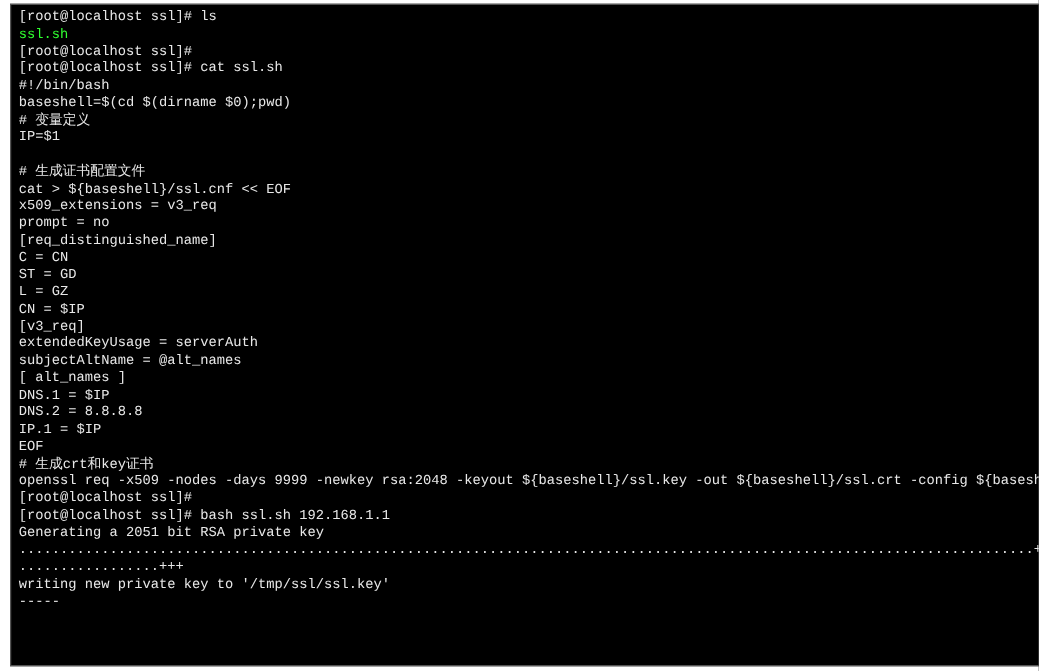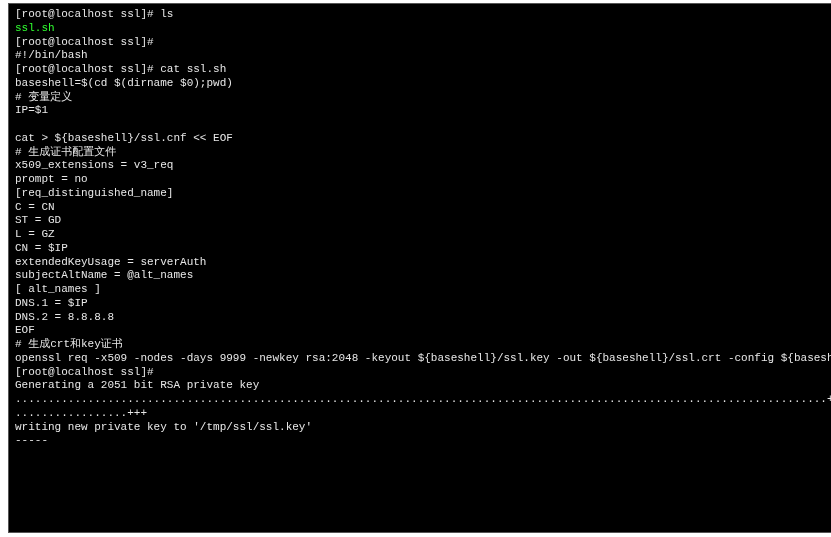--- a/index.html
+++ b/index.html
@@ -25,43 +25,46 @@
     .white { color: #e8e8e8; }
     .green { color: #30ff30; }
   </style>
 </head>
 <body>
 
 <div class="window">
   <div class="line"><span class="white">[root@localhost ssl]#</span><span class="white"> </span><span class="white">ls</span></div>
   <div class="line"><span class="green">ssl.sh</span></div>
   <div class="line"><span class="white">[root@localhost ssl]#</span></div>
+  <div class="line"><span class="white">[root@localhost ssl]#</span><span class="white"> </span><span class="white">cat ssl.sh</span></div>
   <div class="line"><span class="white">#!/bin/bash</span></div>
-  <div class="line"><span class="white">[root@localhost ssl]#</span><span class="white"> </span><span class="white">cat ssl.sh</span></div>
   <div class="line"><span class="white">baseshell=$(cd $(dirname $0);pwd)</span></div>
   <div class="line"><span class="white"># 变量定义</span></div>
   <div class="line"><span class="white">IP=$1</span></div>
   <div class="line"><span class="white"></span>&nbsp;</div>
+  <div class="line"><span class="white"># 生成证书配置文件</span></div>
   <div class="line"><span class="white">cat &gt; ${baseshell}/ssl.cnf &lt;&lt; EOF</span></div>
-  <div class="line"><span class="white"># 生成证书配置文件</span></div>
   <div class="line"><span class="white">x509_extensions = v3_req</span></div>
   <div class="line"><span class="white">prompt = no</span></div>
   <div class="line"><span class="white">[req_distinguished_name]</span></div>
   <div class="line"><span class="white">C = CN</span></div>
   <div class="line"><span class="white">ST = GD</span></div>
   <div class="line"><span class="white">L = GZ</span></div>
   <div class="line"><span class="white">CN = $IP</span></div>
+  <div class="line"><span class="white">[v3_req]</span></div>
   <div class="line"><span class="white">extendedKeyUsage = serverAuth</span></div>
   <div class="line"><span class="white">subjectAltName = @alt_names</span></div>
   <div class="line"><span class="white">[ alt_names ]</span></div>
   <div class="line"><span class="white">DNS.1 = $IP</span></div>
   <div class="line"><span class="white">DNS.2 = 8.8.8.8</span></div>
+  <div class="line"><span class="white">IP.1 = $IP</span></div>
   <div class="line"><span class="white">EOF</span></div>
   <div class="line"><span class="white"># 生成crt和key证书</span></div>
   <div class="line"><span class="white">openssl req -x509 -nodes -days 9999 -newkey rsa:2048 -keyout ${baseshell}/ssl.key -out ${baseshell}/ssl.crt -config ${baseshell}/ssl.cnf -sha256</span></div>
   <div class="line"><span class="white">[root@localhost ssl]#</span></div>
+  <div class="line"><span class="white">[root@localhost ssl]#</span><span class="white"> </span><span class="white">bash ssl.sh 192.168.1.1</span></div>
   <div class="line"><span class="white">Generating a 2051 bit RSA private key</span></div>
   <div class="line"><span class="white">...........................................................................................................................+++</span></div>
   <div class="line"><span class="white">.................+++</span></div>
   <div class="line"><span class="white">writing new private key to '/tmp/ssl/ssl.key'</span></div>
   <div class="line"><span class="white">-----</span></div>
 
 </div>
 
 </body></html>

